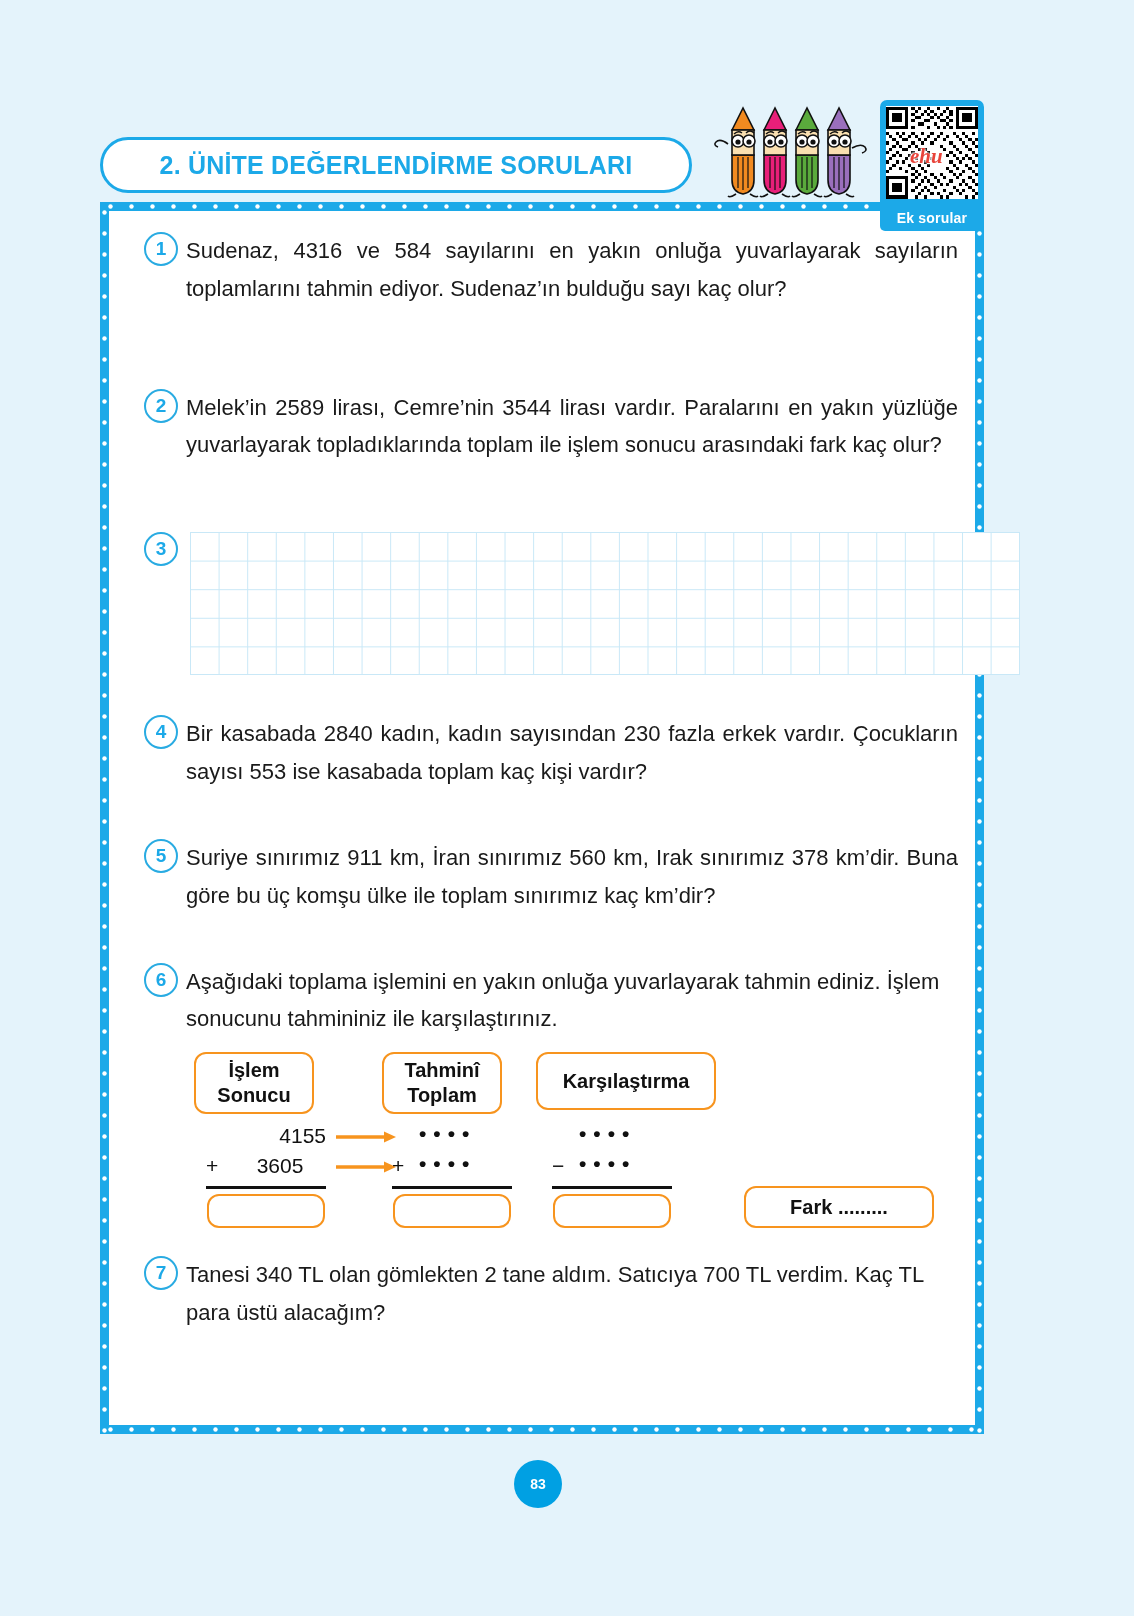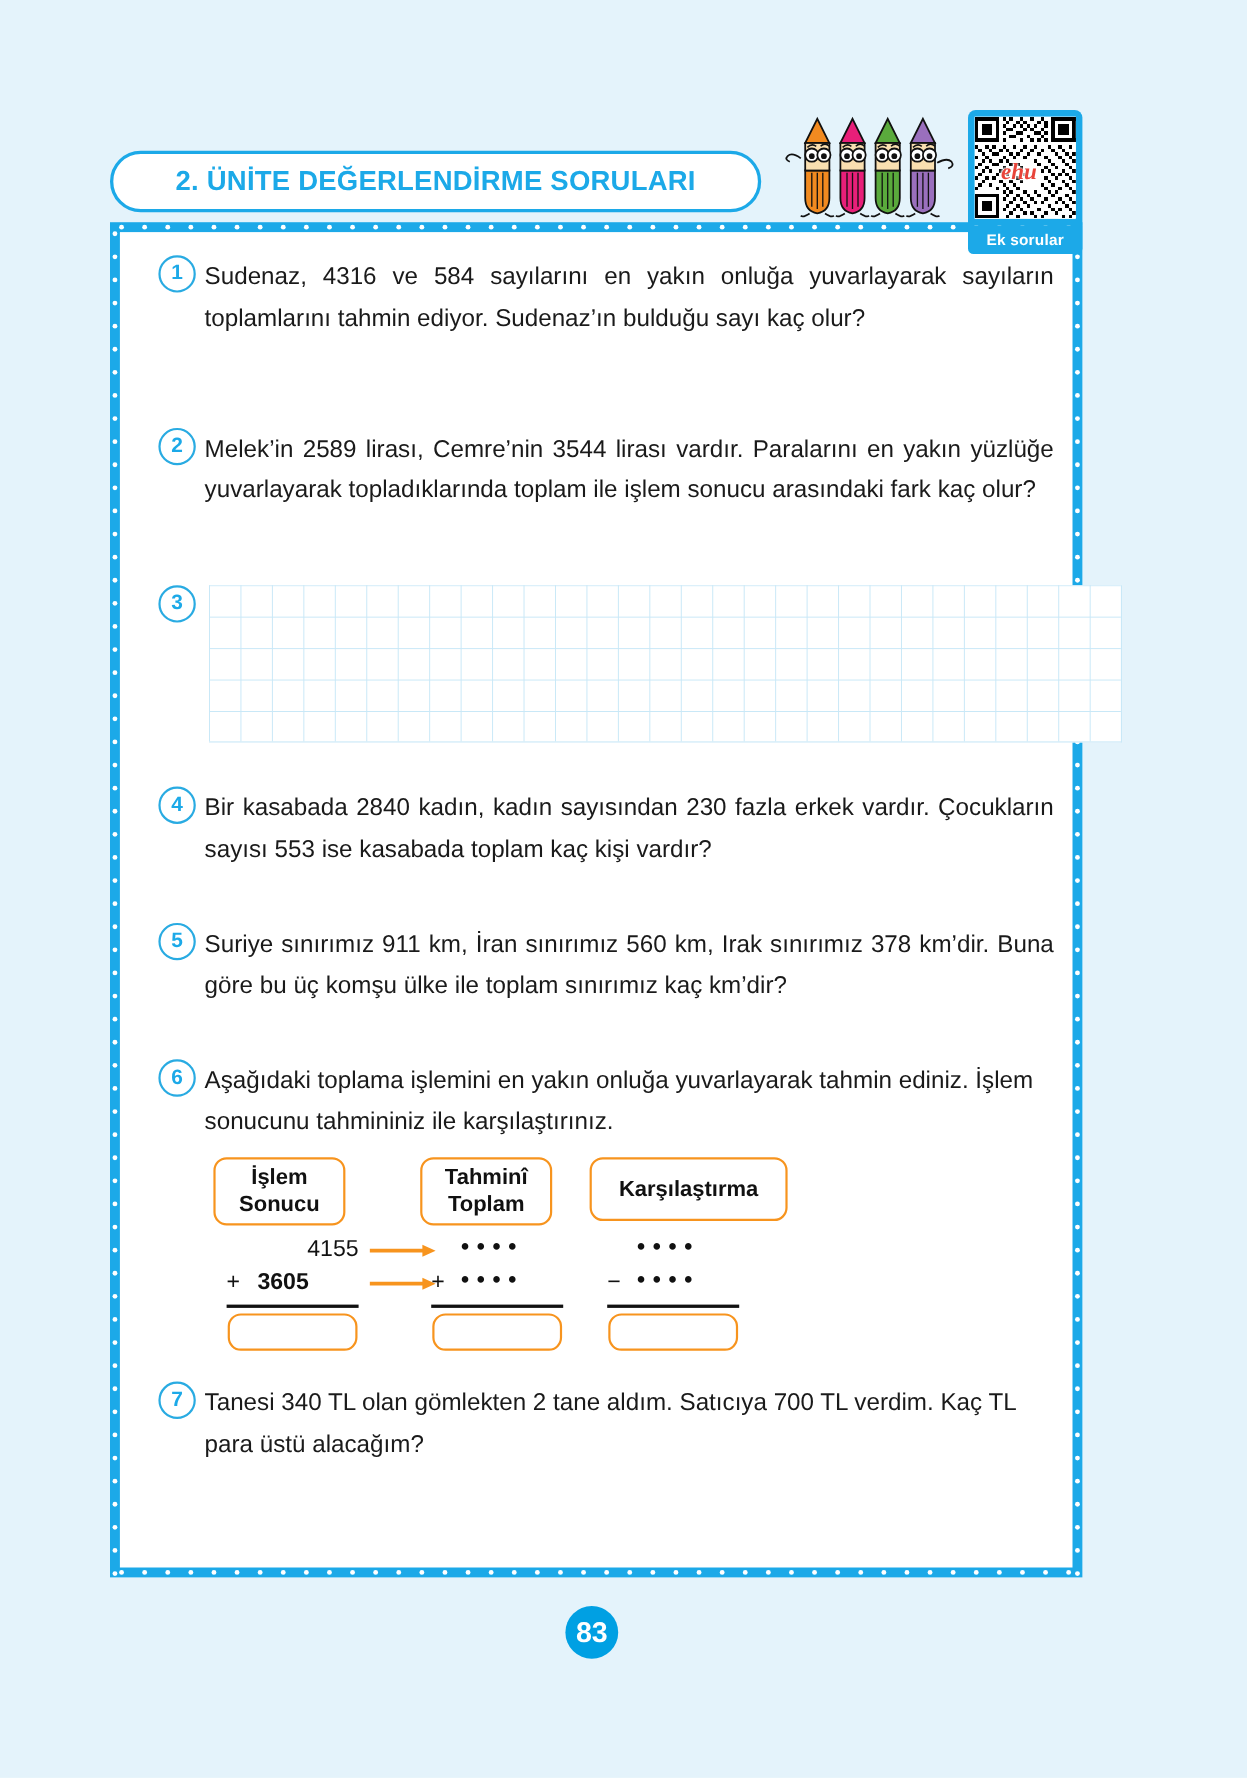--- a/index.html
+++ b/index.html
@@ -144,21 +144,21 @@
     text-align: center;
     font-size: 20px; font-weight: bold; color: #111;
     line-height: 1.25;
   }
   .hdr1 { left: 8px;   top: 0px; width: 120px; height: 62px; }
   .hdr2 { left: 196px; top: 0px; width: 120px; height: 62px; }
   .hdr3 { left: 350px; top: 0px; width: 180px; height: 58px; }
 
   .num-col { position: absolute; font-size: 21px; color: #111; }
   .n1 { left: 48px; top: 72px; width: 92px; text-align: right; }
-  .n2 { left: 48px; top: 102px; width: 92px; text-align: left; font-weight: bold; }
+  .n2 { left: 48px; top: 102px; width: 92px; text-align: center; }
   .plus-left { position: absolute; left: 20px; top: 102px; font-size: 21px; color: #111; }
   .rule-1 { position: absolute; left: 20px; top: 134px; width: 120px; height: 2.5px; background: #111; }
 
   .arrow {
     position: absolute; height: 14px; width: 62px;
   }
   .ar1 { left: 150px; top: 78px; }
   .ar2 { left: 150px; top: 108px; }
 
   .dots4 { position: absolute; font-size: 21px; letter-spacing: 7px; color: #111; font-weight: bold; }
@@ -190,21 +190,21 @@
   }
 
   
   .page-badge {
     position: absolute;
     left: 514px; top: 1460px;
     width: 48px; height: 48px;
     border-radius: 50%;
     background: #00a0e3;
     color: #fff;
-    font-size: 26px; font-weight: bold;
+    font-size: 14px; font-weight: bold;
     display: flex; align-items: center; justify-content: center;
     z-index: 6;
   }
 </style>
 </head>
 <body>
 
 <div class="page">
 
   <div class="pencils">
@@ -777,20 +777,23 @@
         <div class="rule-2"></div>
 
         <div class="dots4 d-c">••••</div>
         <div class="op-right">−</div>
         <div class="dots4 d-d">••••</div>
         <div class="rule-3"></div>
 
         <div class="ansbox ab1"></div>
         <div class="ansbox ab2"></div>
         <div class="ansbox ab3"></div>
+        <div class="fark-box">
+          <span>Fark .........</span>
+        </div>
       </div>
     </div>
 
     <div class="q" style="margin-top:22px;">
       <div class="q-num">7</div>
       <div class="q-text nojust">Tanesi 340 TL olan gömlekten 2 tane aldım. Satıcıya 700 TL verdim. Kaç TL para üstü alacağım?</div>
     </div>
 
   </div>
 

